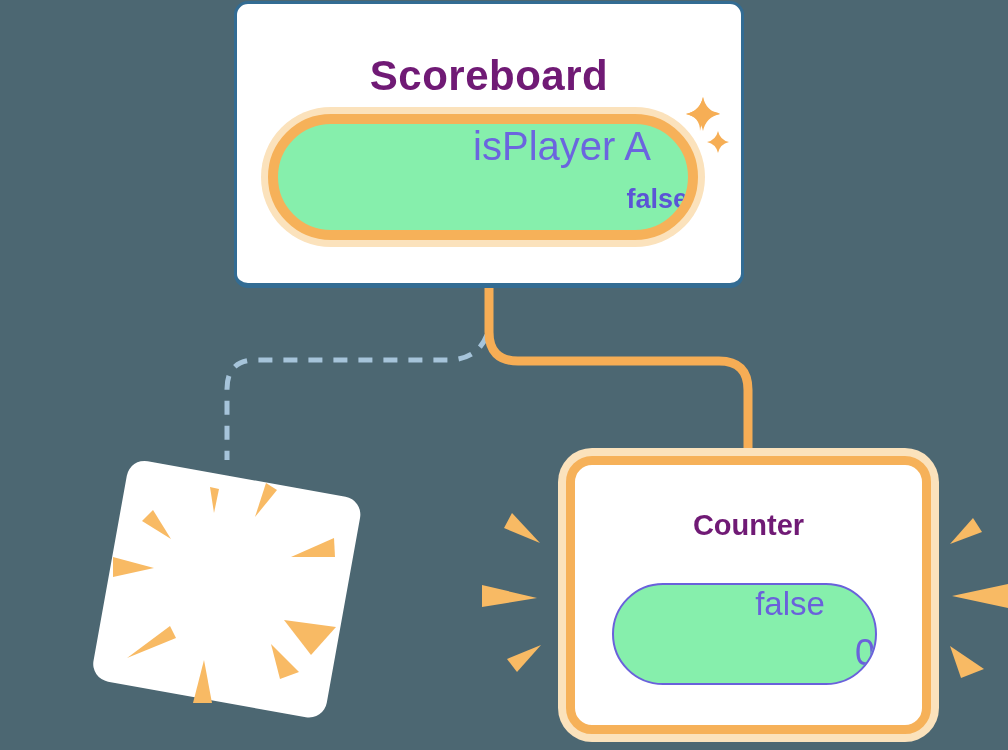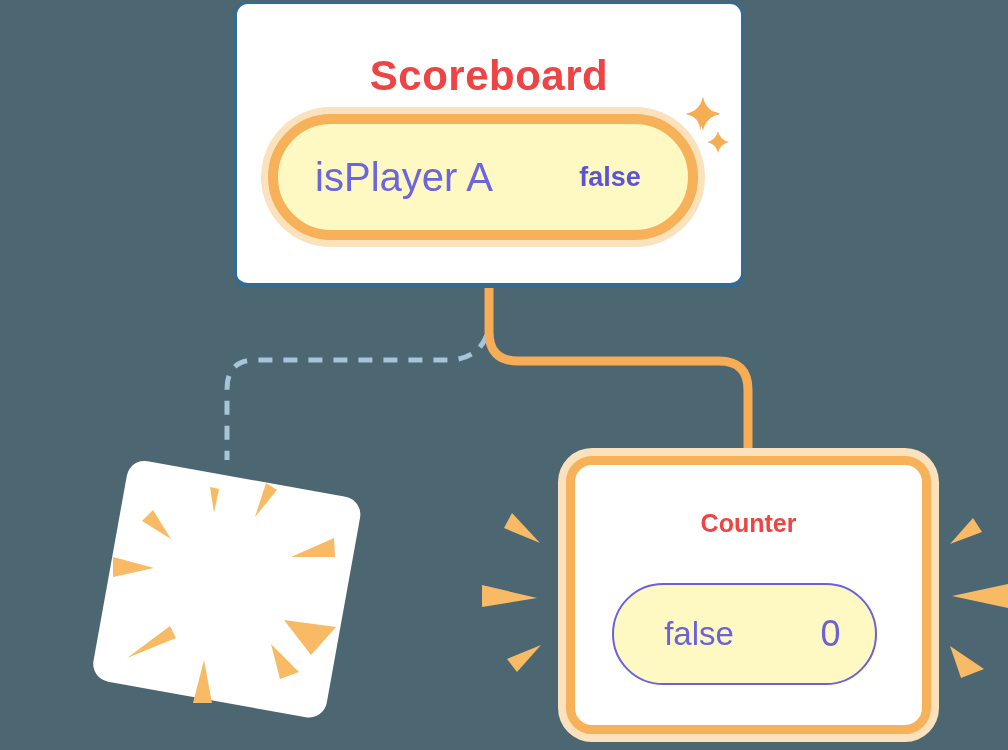--- a/index.html
+++ b/index.html
@@ -31,36 +31,37 @@
     background: #FFFFFF;
     border: 3px solid #336C93;
     border-bottom-width: 5px;
     border-radius: 14px;
     z-index: 2;
   }
   .card-title {
     position: absolute;
     left: 0; right: 0;
     text-align: center;
-    color: #ef4444;
+    color: #701a75;
     font-weight: 600;
   }
   .scoreboard-card .card-title {
     top: 48px;
     font-size: 42px;
     letter-spacing: 0.5px;
   }
 
   .state-pill {
     position: absolute;
     box-sizing: border-box;
-    background: #fef9c3;
+    background: #86efac;
     display: flex;
-    align-items: center;
+    align-items: flex-end;
     overflow: hidden;
+    flex-direction: column;
   }
   .scoreboard-card .state-pill {
     left: 31px; top: 110px;
     width: 430px; height: 126px;
     border: 10px solid #F6B159;
     border-radius: 63px;
     box-shadow: 0 0 0 7px #FBE2BC;
   }
   .pill-section {
     display: flex;
@@ -90,21 +91,21 @@
     width: 365px; height: 278px;
     box-sizing: border-box;
     background: #FFFFFF;
     border: 9px solid #F6B159;
     border-radius: 26px;
     box-shadow: 0 0 0 8px #FBE2BC;
     z-index: 2;
   }
   .counter-card .card-title {
     top: 44px;
-    font-size: 25px;
+    font-size: 29px;
   }
   .counter-card .state-pill {
     left: 37px; top: 118px;
     width: 265px; height: 102px;
     border: 2.5px solid #6A61DB;
     border-radius: 51px;
   }
   .counter-card .pill-label {
     width: 170px;
     font-size: 33px;

